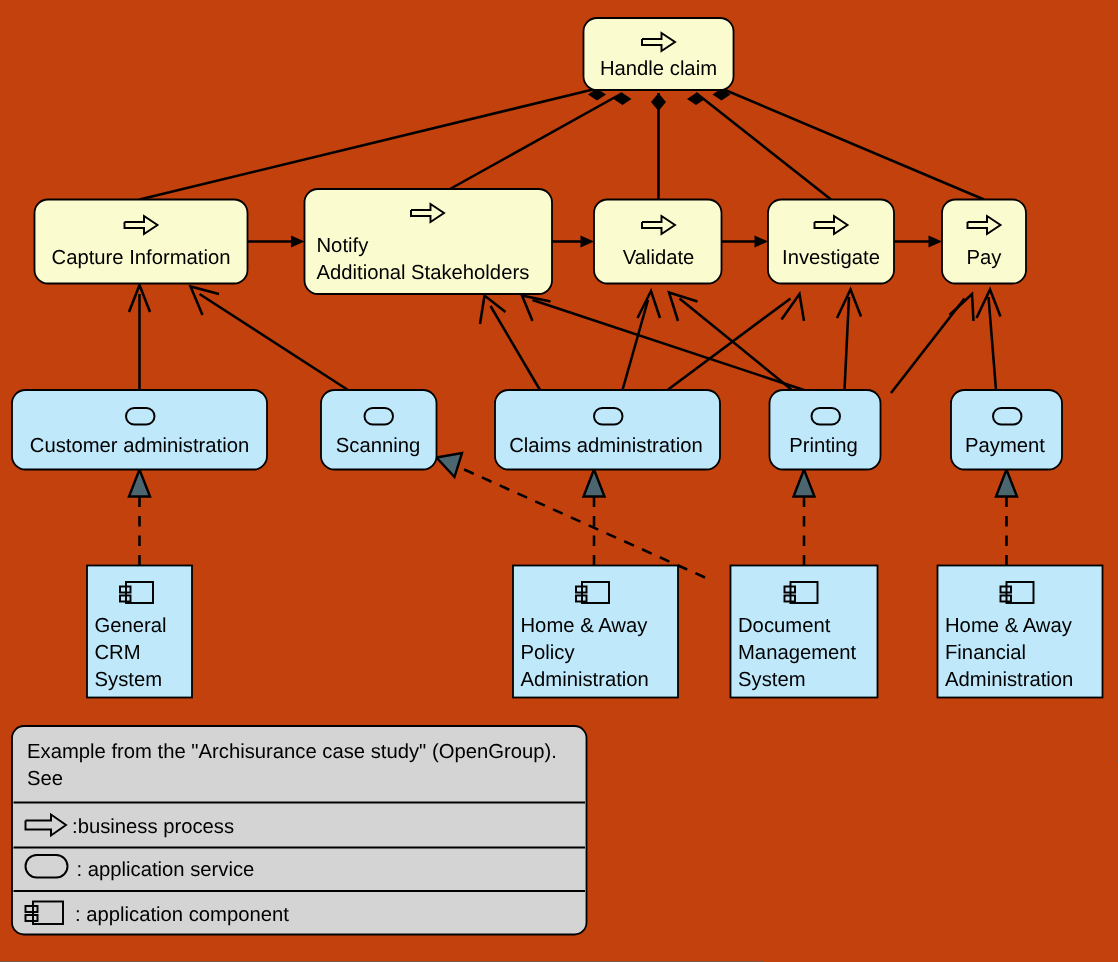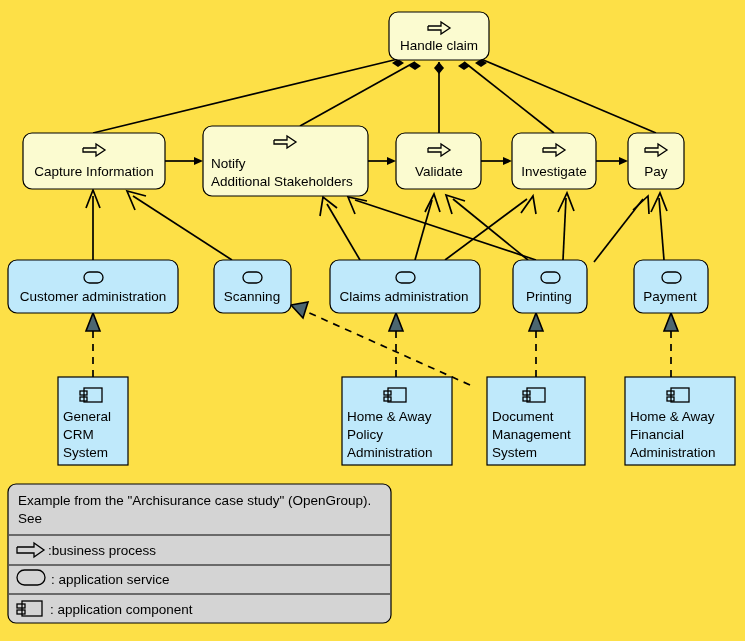--- a/index.html
+++ b/index.html
@@ -4,21 +4,21 @@
 <style>
   html, body {
     margin: 0;
     padding: 0;
     background: #4c6670;
   }
   #canvas {
     position: relative;
     width: 745px;
     height: 641px;
-    background: #fde047;
+    background: #c2410c;
     overflow: hidden;
     font-family: "Liberation Sans", sans-serif;
   }
   svg { display: block; }
   .node-label {
     font-family: "Liberation Sans", sans-serif;
     font-size: 13.5px;
     fill: #000000;
   }
   .legend-label {

